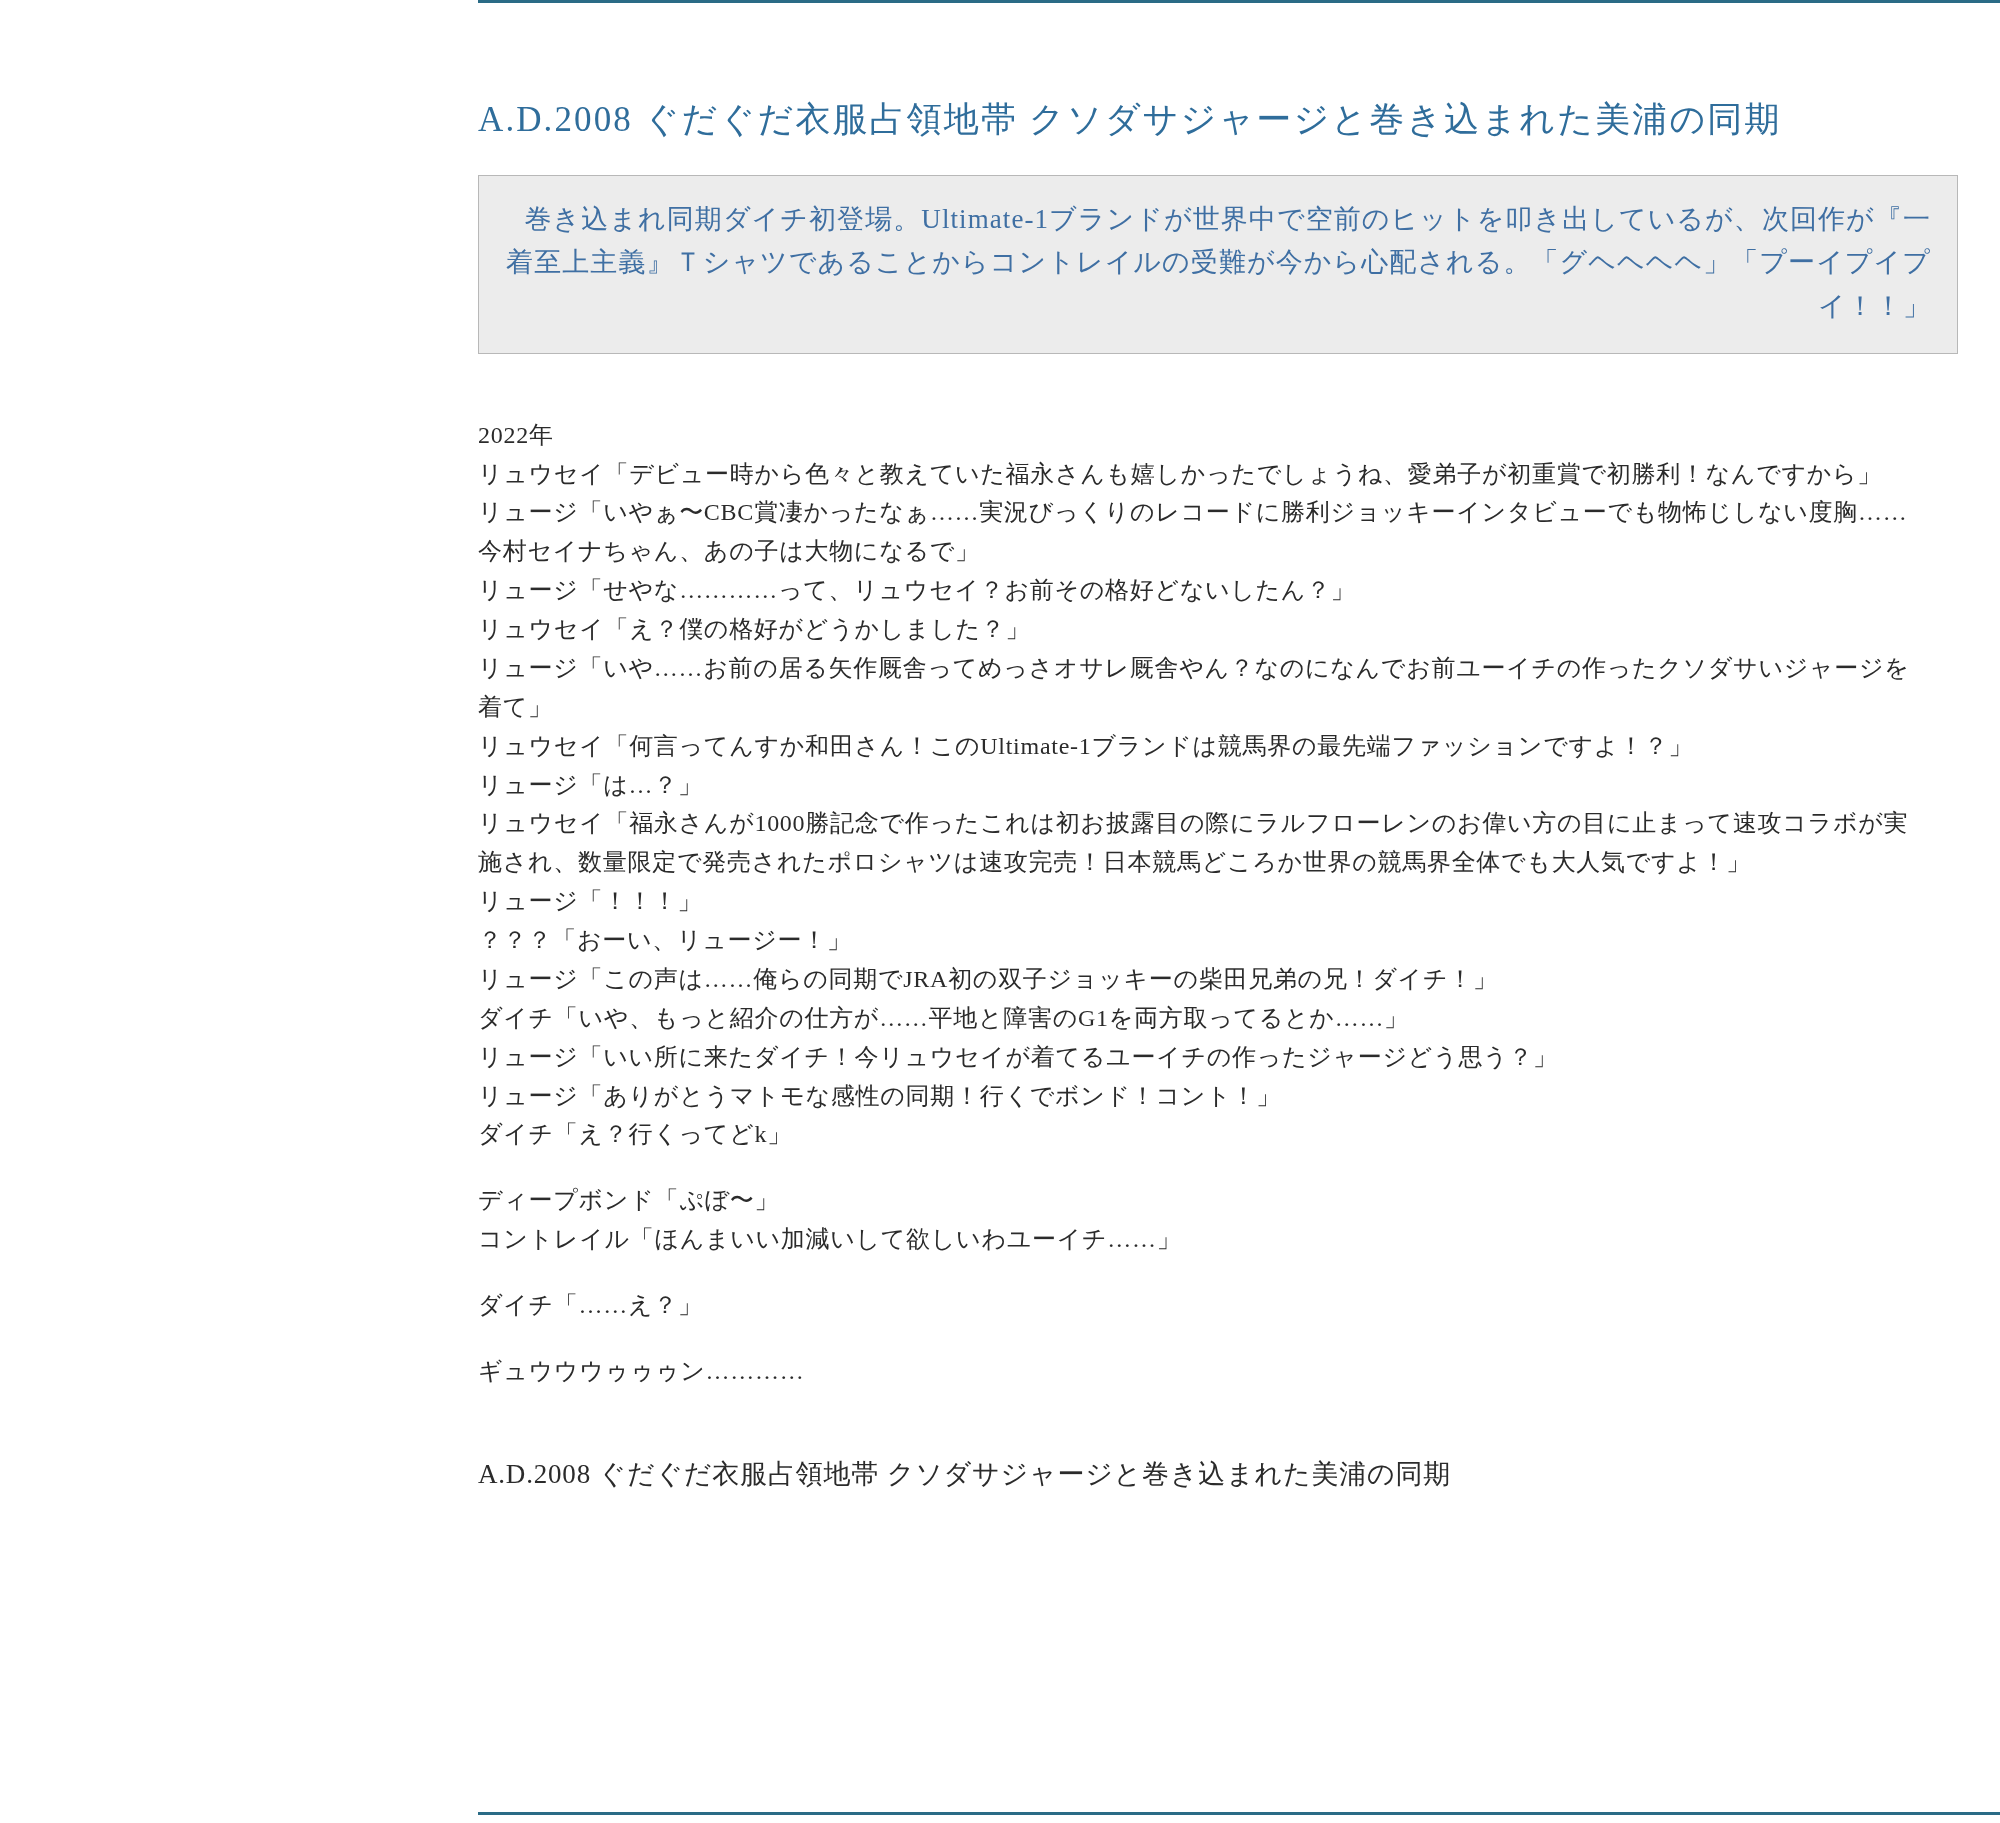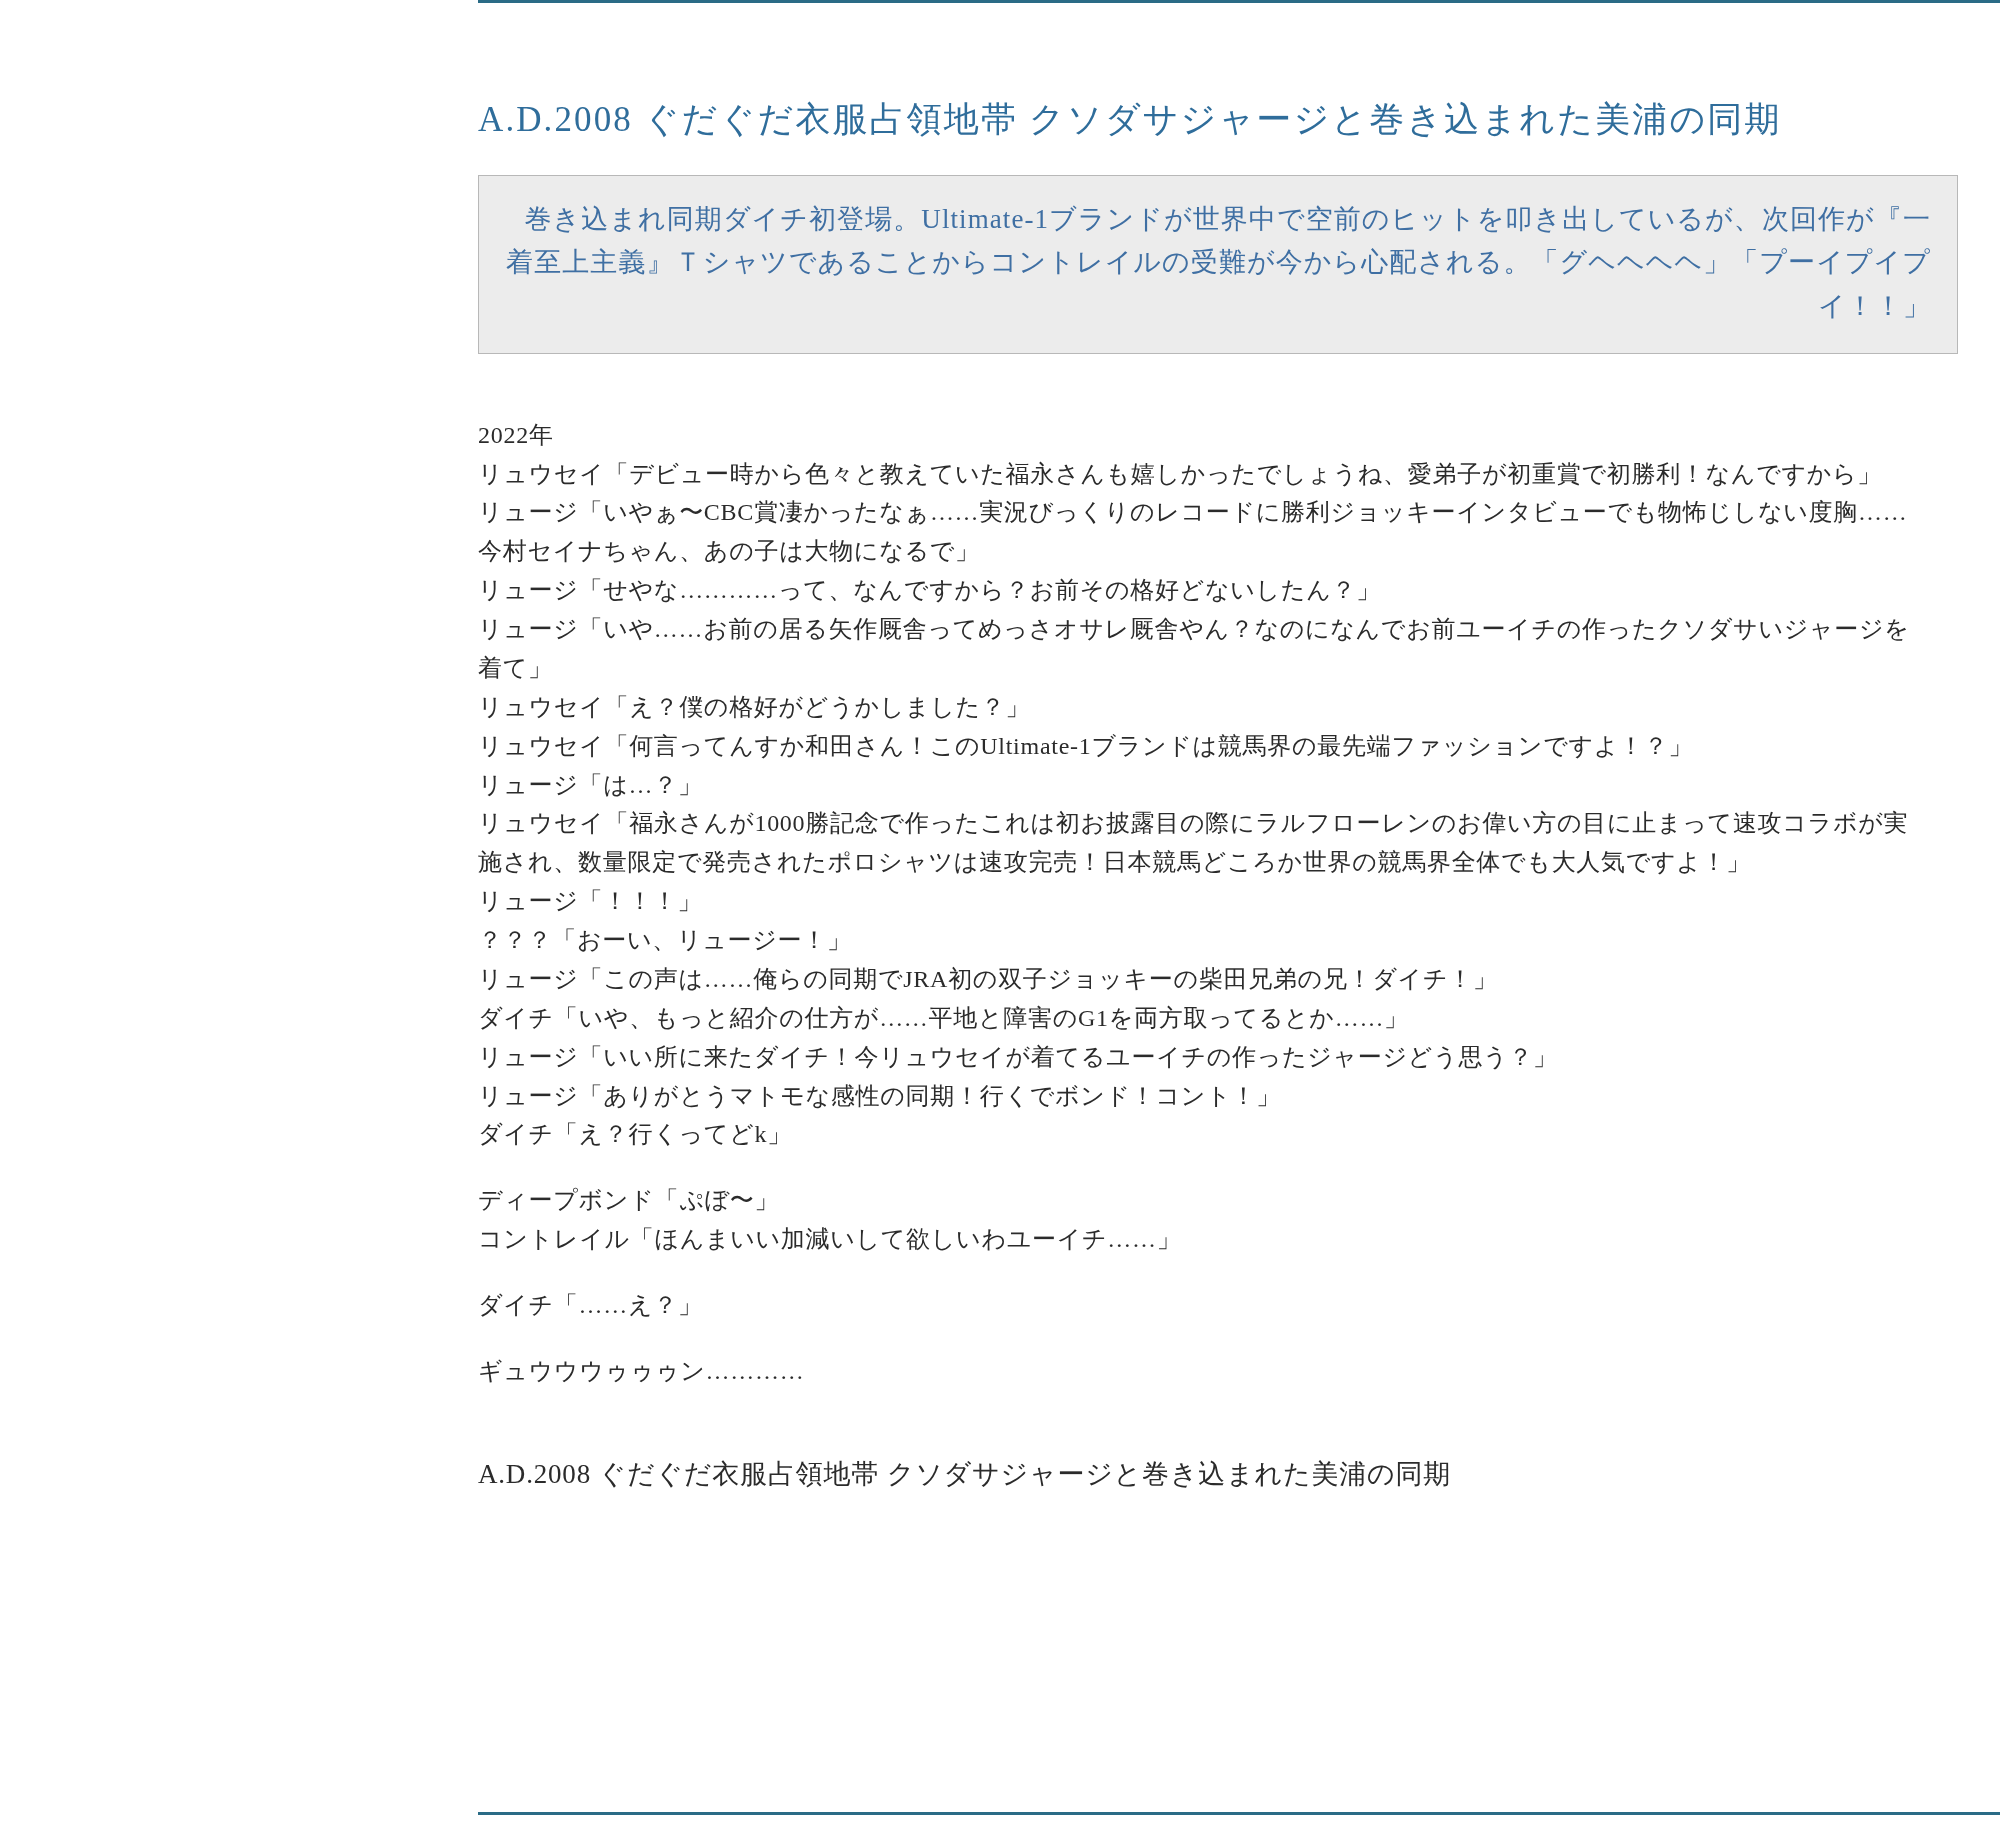--- a/index.html
+++ b/index.html
@@ -101,23 +101,23 @@
     <h1 class="title">A.D.2008 ぐだぐだ衣服占領地帯 クソダサジャージと巻き込まれた美浦の同期</h1>
 
     <div class="summary-box">
       <p class="summary-text">巻き込まれ同期ダイチ初登場。Ultimate-1ブランドが世界中で空前のヒットを叩き出しているが、次回作が『一着至上主義』Ｔシャツであることからコントレイルの受難が今から心配される。「グヘヘヘヘ」「プーイプイプイ！！」</p>
     </div>
 
     <div class="body-block">
       <p>2022年</p>
       <p>リュウセイ「デビュー時から色々と教えていた福永さんも嬉しかったでしょうね、愛弟子が初重賞で初勝利！なんですから」</p>
       <p>リュージ「いやぁ〜CBC賞凄かったなぁ……実況びっくりのレコードに勝利ジョッキーインタビューでも物怖じしない度胸……今村セイナちゃん、あの子は大物になるで」</p>
-      <p>リュージ「せやな…………って、なんですから？お前その格好どないしたん？」</p>
+      <p>リュージ「せやな…………って、リュウセイ？お前その格好どないしたん？」</p>
+      <p>リュウセイ「え？僕の格好がどうかしました？」</p>
       <p>リュージ「いや……お前の居る矢作厩舎ってめっさオサレ厩舎やん？なのになんでお前ユーイチの作ったクソダサいジャージを着て」</p>
-      <p>リュウセイ「え？僕の格好がどうかしました？」</p>
       <p>リュウセイ「何言ってんすか和田さん！このUltimate-1ブランドは競馬界の最先端ファッションですよ！？」</p>
       <p>リュージ「は…？」</p>
       <p>リュウセイ「福永さんが1000勝記念で作ったこれは初お披露目の際にラルフローレンのお偉い方の目に止まって速攻コラボが実施され、数量限定で発売されたポロシャツは速攻完売！日本競馬どころか世界の競馬界全体でも大人気ですよ！」</p>
       <p>リュージ「！！！」</p>
       <p>？？？「おーい、リュージー！」</p>
       <p>リュージ「この声は……俺らの同期でJRA初の双子ジョッキーの柴田兄弟の兄！ダイチ！」</p>
       <p>ダイチ「いや、もっと紹介の仕方が……平地と障害のG1を両方取ってるとか……」</p>
       <p>リュージ「いい所に来たダイチ！今リュウセイが着てるユーイチの作ったジャージどう思う？」</p>
       <p>リュージ「ありがとうマトモな感性の同期！行くでボンド！コント！」</p>
       <p>ダイチ「え？行くってどk」</p>

